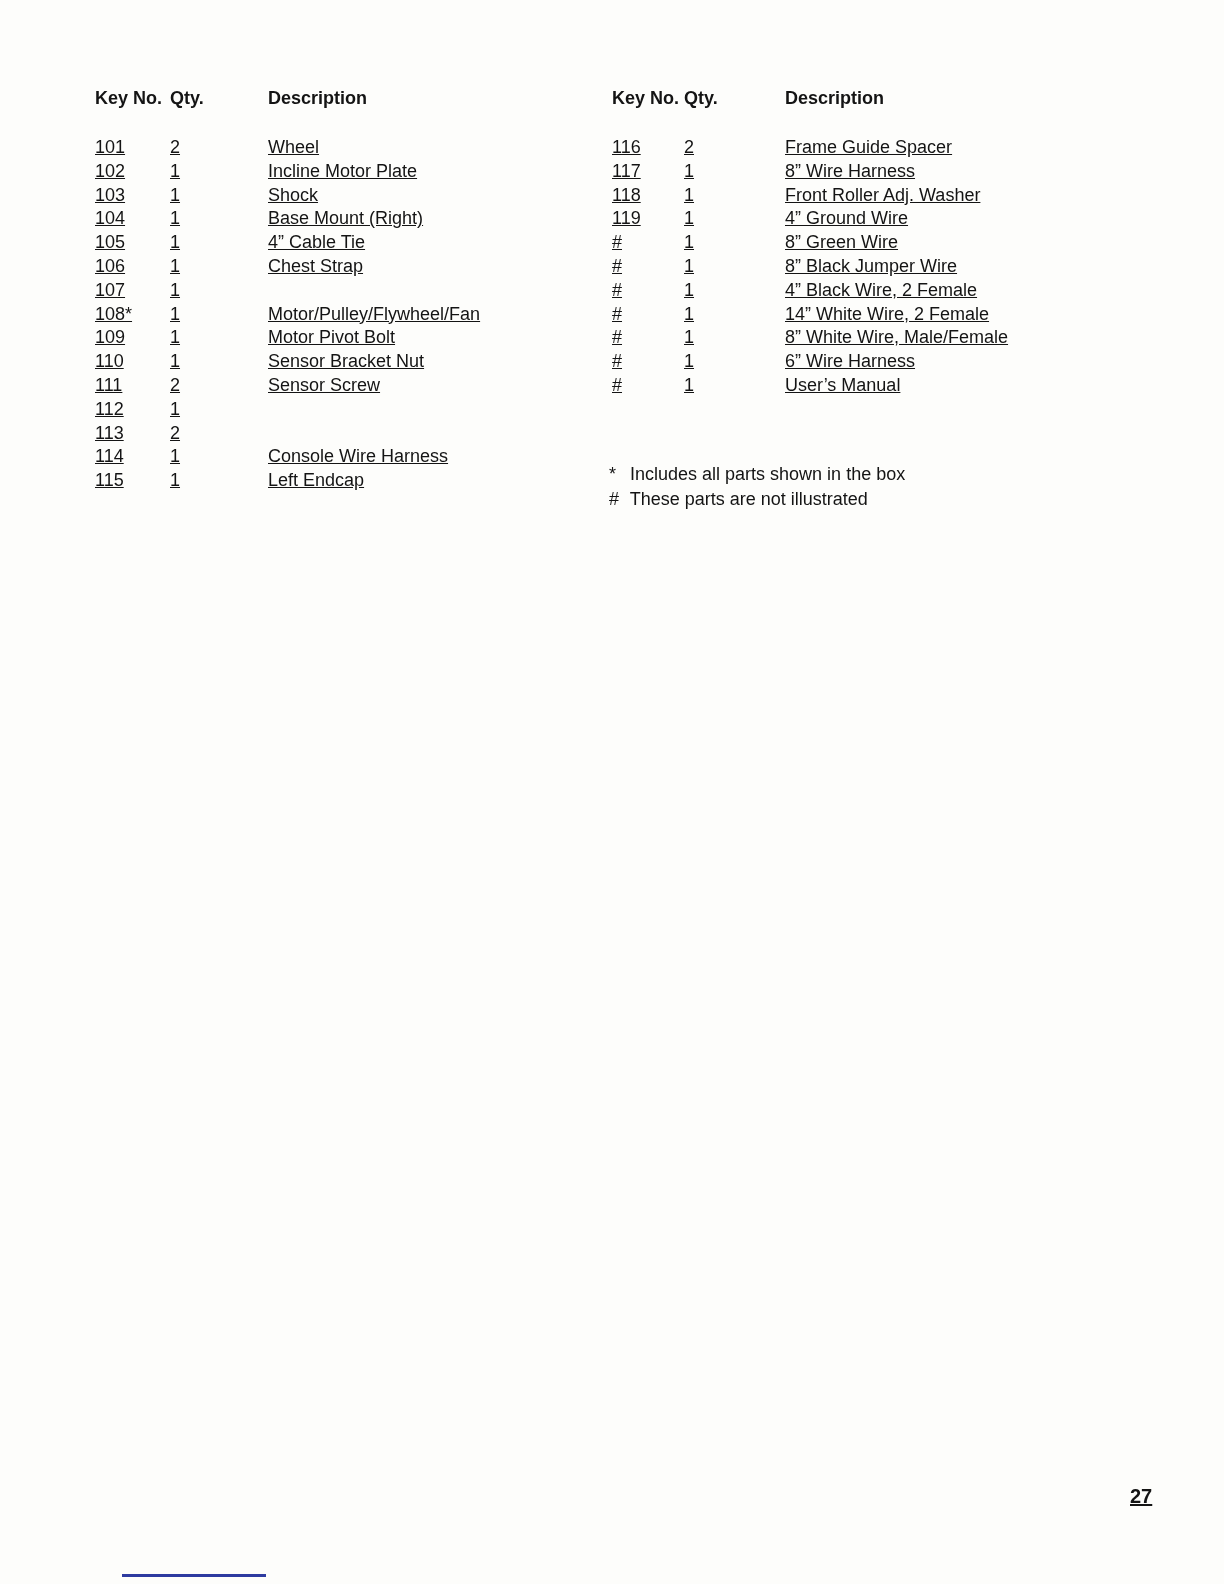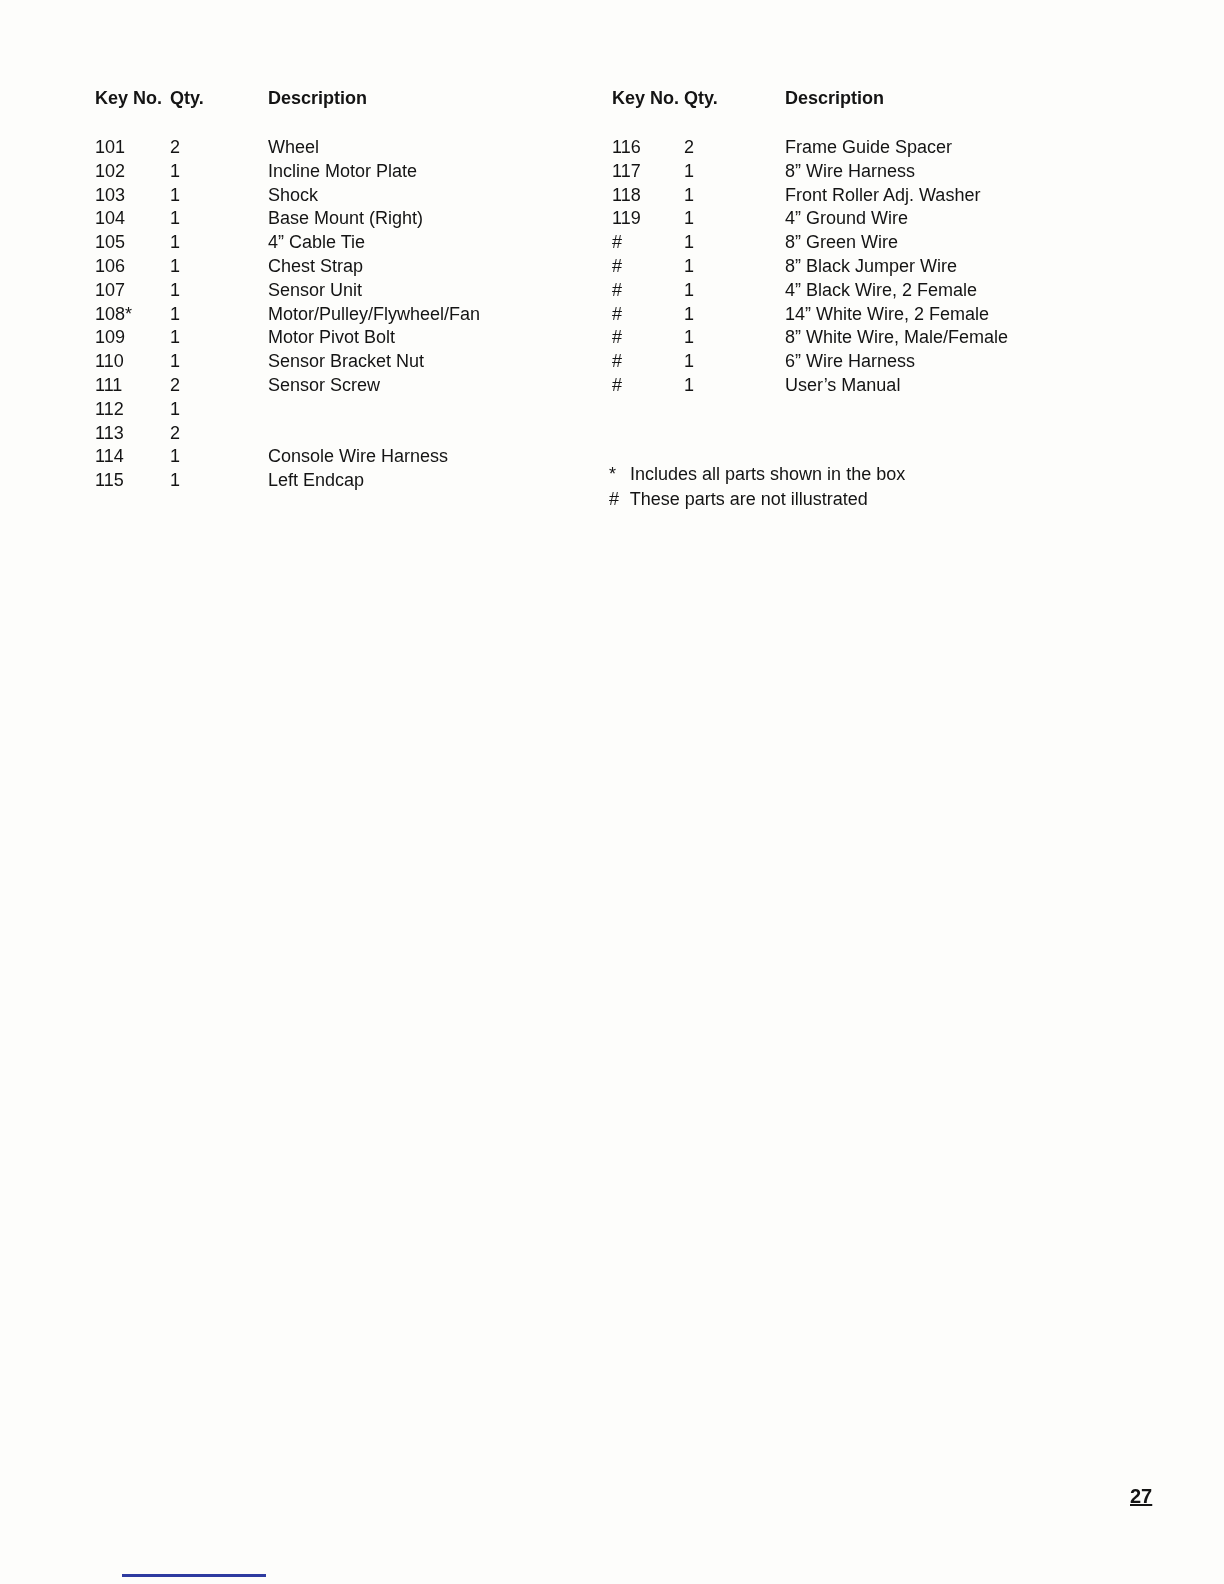--- a/index.html
+++ b/index.html
@@ -23,21 +23,21 @@
   }
   .parts-table.left  { left: 95px;  width: 480px; }
   .parts-table.right { left: 612px; width: 500px; }
   .thead {
     display: flex;
     font-weight: bold;
     font-size: 18px;
     line-height: 20px;
     height: 20px;
   }
-  .tbody { margin-top: 28px; }
+  .tbody { margin-top: 28px; text-decoration: underline; }
   .row {
     display: flex;
     font-size: 18px;
     line-height: 23.8px;
   }
   .col.key {
     width: 75px;
     flex: 0 0 auto;
   }
   .parts-table.right .col.key { width: 72px; }
@@ -117,21 +117,20 @@
           <span class="col desc">4” Cable Tie</span>
         </div>
         <div class="row">
           <span class="col key">106</span>
           <span class="col qty">1</span>
           <span class="col desc">Chest Strap</span>
         </div>
         <div class="row">
           <span class="col key">107</span>
           <span class="col qty">1</span>
-          <span class="col desc">Sensor Unit</span>
         </div>
         <div class="row">
           <span class="col key">108*</span>
           <span class="col qty">1</span>
           <span class="col desc">Motor/Pulley/Flywheel/Fan</span>
         </div>
         <div class="row">
           <span class="col key">109</span>
           <span class="col qty">1</span>
           <span class="col desc">Motor Pivot Bolt</span>

